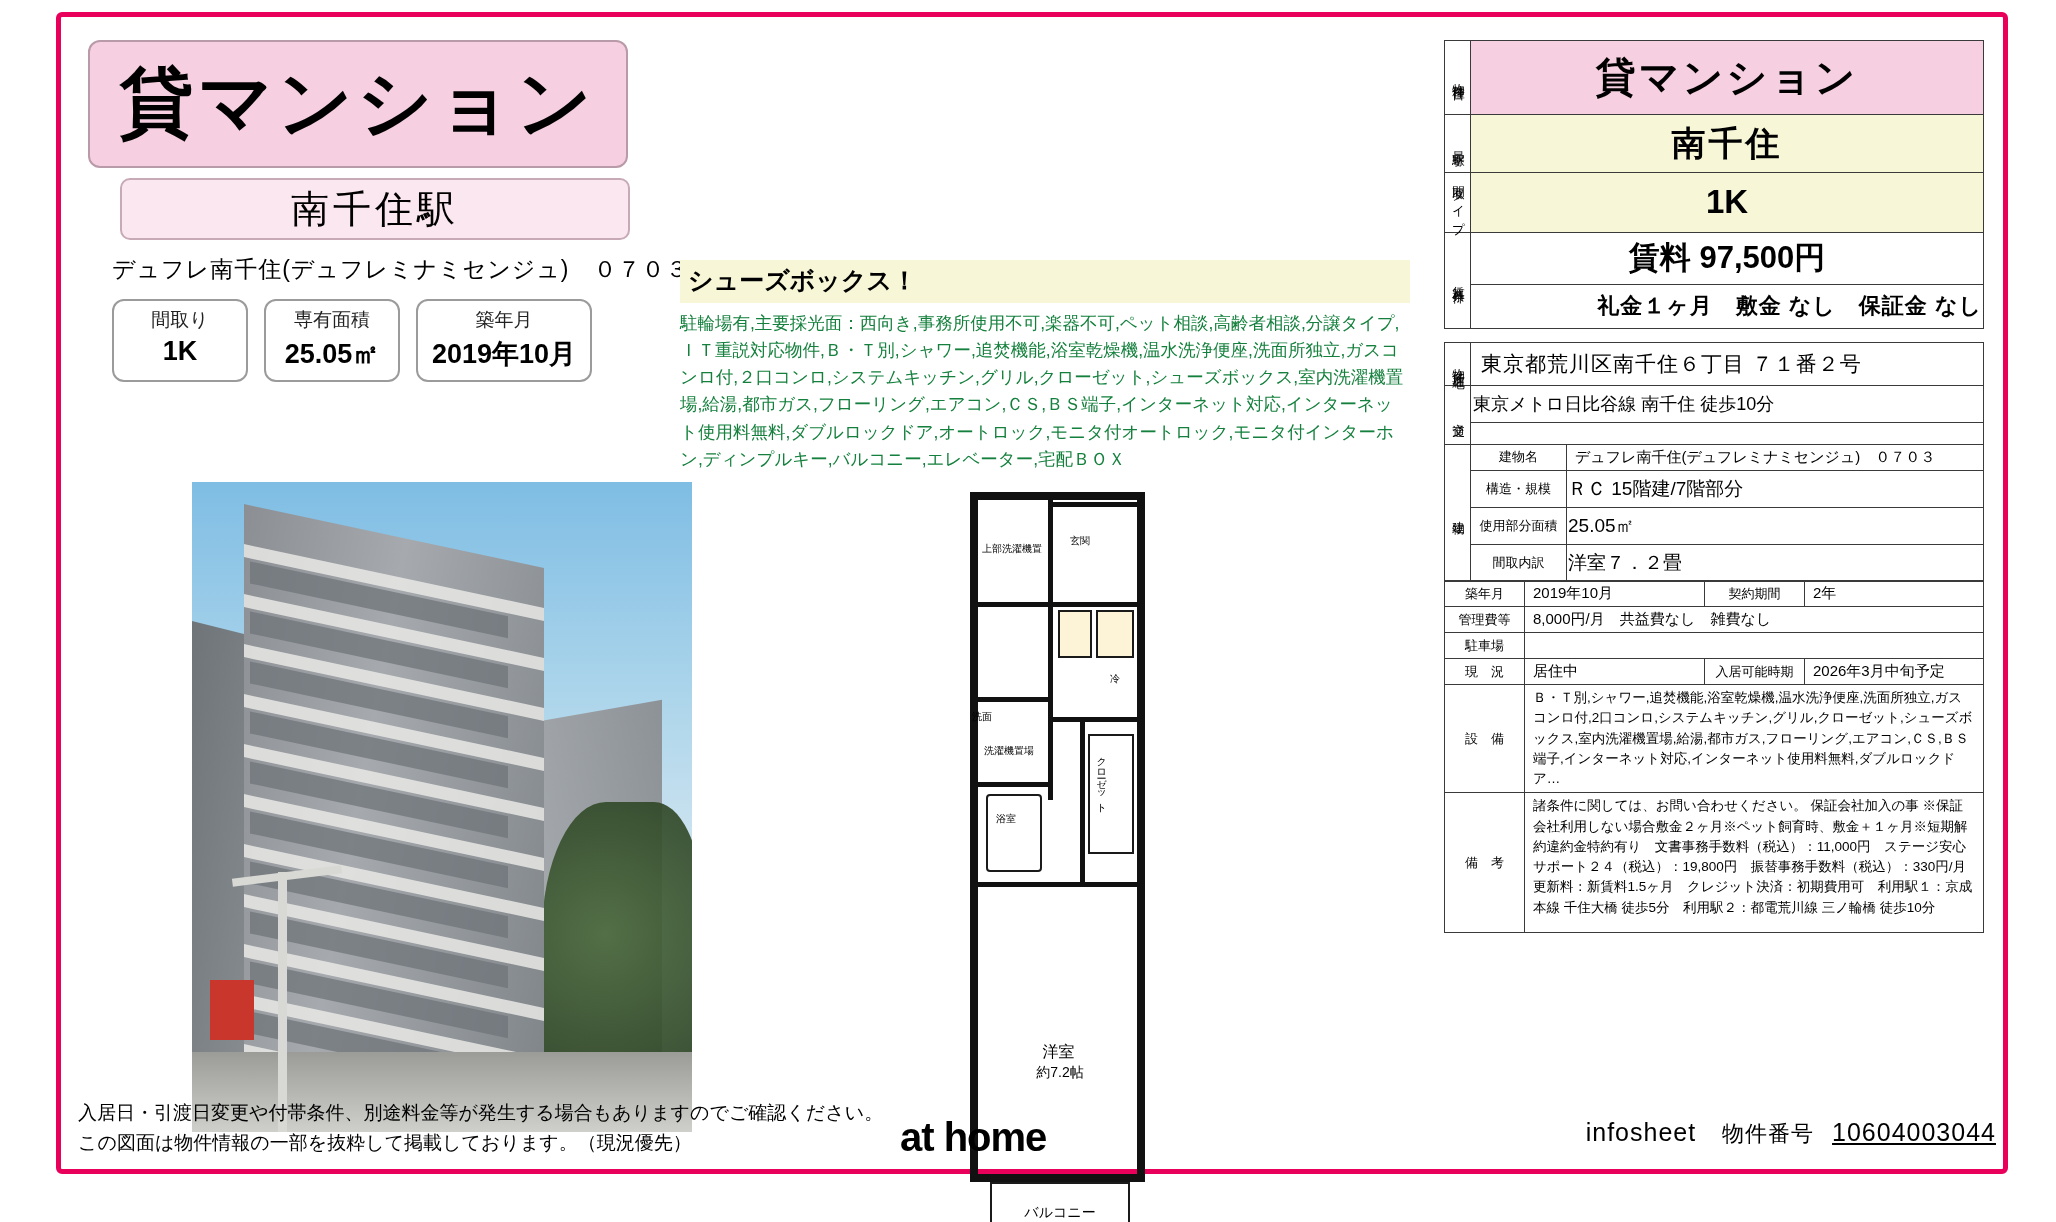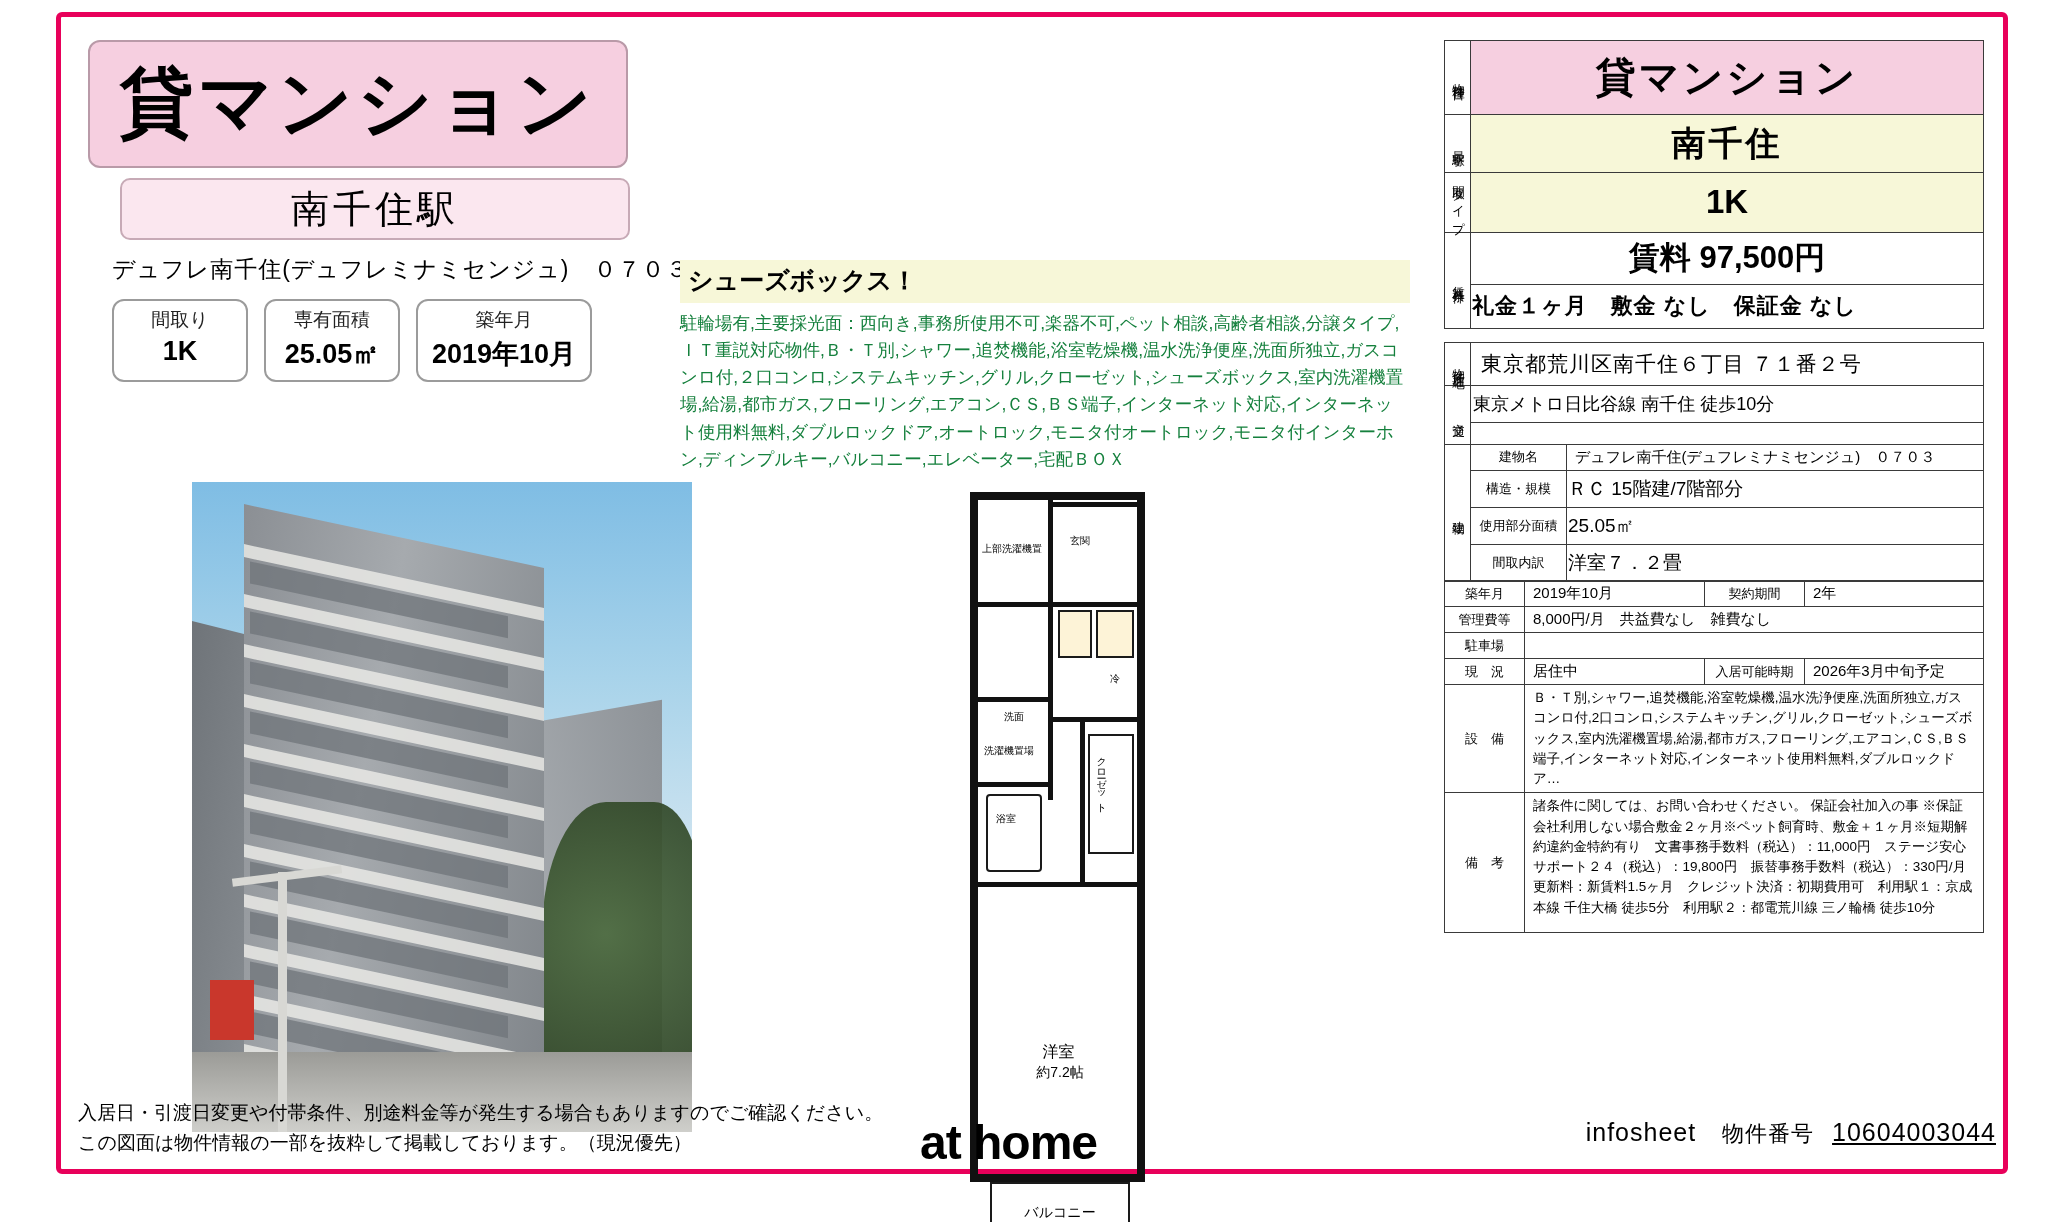--- a/index.html
+++ b/index.html
@@ -125,37 +125,37 @@
   table.blk td { border: 1.5px solid #3a3a3a; }
   .vlabel {
     writing-mode: vertical-rl; text-orientation: upright;
     font-size: 12.5px; letter-spacing: 2px; line-height: 1.1;
     width: 26px; text-align: center; padding: 3px 0; white-space: nowrap;
   }
   .hero-type { background: #f6cfe0; text-align: center; font-size: 40px; font-weight: bold; letter-spacing: 3px; height: 74px; }
   .hero-station { background: #f7f7d8; text-align: center; font-size: 34px; font-weight: bold; letter-spacing: 3px; height: 58px; }
   .hero-plan { background: #f7f7d8; text-align: center; font-size: 33px; font-weight: bold; height: 50px; }
   .hero-rent { text-align: center; font-size: 31px; font-weight: bold; height: 52px; }
-  .hero-cond { text-align: left; font-size: 22px; font-weight: bold; height: 44px; letter-spacing: 1px; }
+  .hero-cond { text-align: right; font-size: 22px; font-weight: bold; height: 44px; letter-spacing: 1px; }
 
   .tbl2 { margin-top: 13px; }
   .cell { font-size: 19px; padding: 5px 1px; }
   .cell-sm { font-size: 15px; padding: 3px 8px; }
   .cell-xs { font-size: 13.5px; padding: 3px 8px; line-height: 1.5; }
   .cell-lbl { font-size: 13px; padding: 3px 6px; text-align: center; white-space: nowrap; }
   .addr { font-size: 21px; padding: 7px 10px; letter-spacing: 1px; }
   .access { font-size: 18px; padding: 6px 2px; }
   .blank { height: 22px; }
 
   
   .footer { position: absolute; left: 78px; top: 1098px; width: 1900px; }
   .f-note { font-size: 19px; line-height: 1.6; color: #000; }
   .athome {
-    position: absolute; left: 920px; top: 1115px;
-    font-size: 48px; font-weight: bold; letter-spacing: -1px;
+    position: absolute; left: 900px; top: 1115px;
+    font-size: 40px; font-weight: bold; letter-spacing: -1px;
   }
   .infosheet {
     position: absolute; right: 60px; top: 1118px;
     font-size: 25px; letter-spacing: 1px;
   }
   .infosheet .num { text-decoration: underline; margin-left: 10px; }
 </style>
 </head>
 <body>
 
@@ -251,21 +251,21 @@
   <div class="fp-fill" style="left:93px; top:20px; width:84px; height:5px;"></div>
 
   <div class="fp-fill" style="left:30px; top:700px; width:140px; height:5px;"></div>
   <div class="fp-room" style="left:30px; top:700px; width:140px; height:66px; border-width:2px;"></div>
 
   <div class="fp-txt" style="left:46px; top:560px; width:105px; font-size:16px;">洋室</div>
   <div class="fp-txt" style="left:40px; top:582px; width:120px; font-size:14px;">約7.2帖</div>
   <div class="fp-txt" style="left:30px; top:722px; width:140px; font-size:14px;">バルコニー</div>
 
   <div class="fp-txt-sm" style="left:22px; top:60px;">上部洗濯機置</div>
-  <div class="fp-txt-sm" style="left:44px; top:228px;">洗面</div>
+  <div class="fp-txt-sm" style="left:12px; top:228px;">洗面</div>
   <div class="fp-txt-sm" style="left:24px; top:262px;">洗濯機置場</div>
   <div class="fp-txt-sm" style="left:150px; top:190px;">冷</div>
   <div class="fp-txt-sm" style="left:36px; top:330px;">浴室</div>
   <div class="fp-txt-sm" style="left:134px; top:268px; writing-mode:vertical-rl;">クローゼット</div>
   <div class="fp-txt-sm" style="left:110px; top:52px;">玄関</div>
 </div>
 
 <div class="right-col">
 
   <table class="blk">

